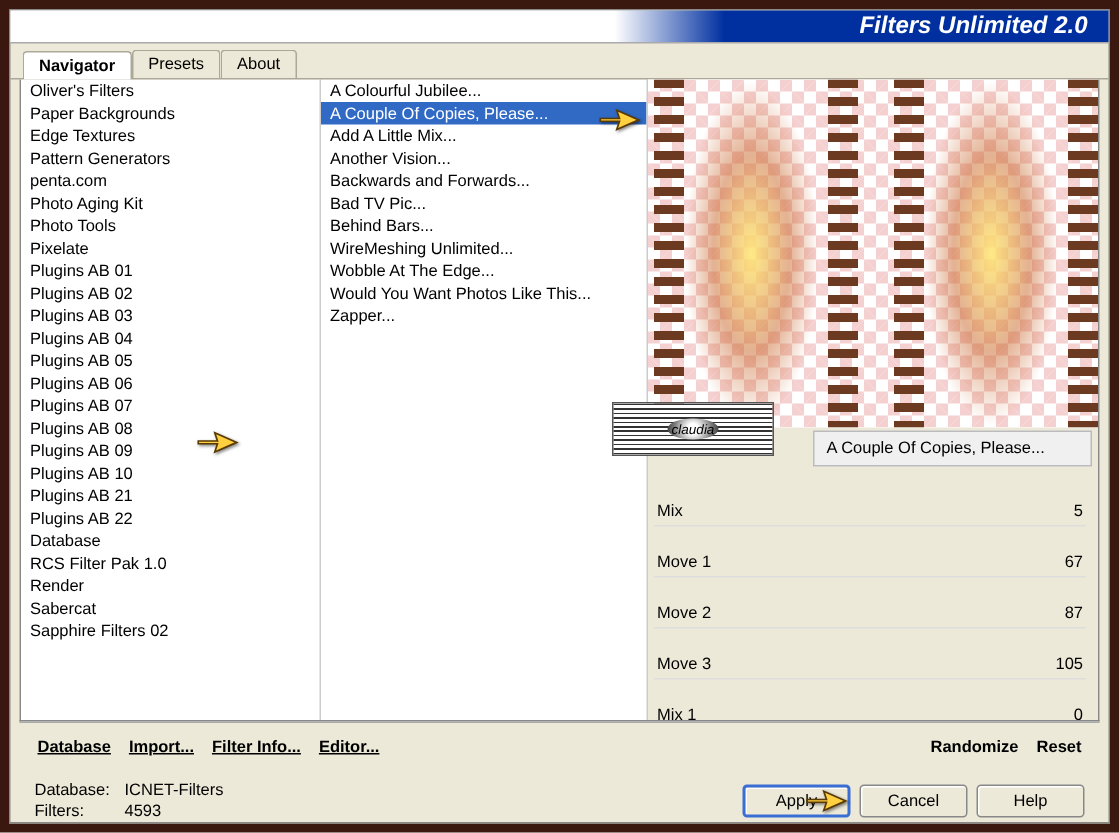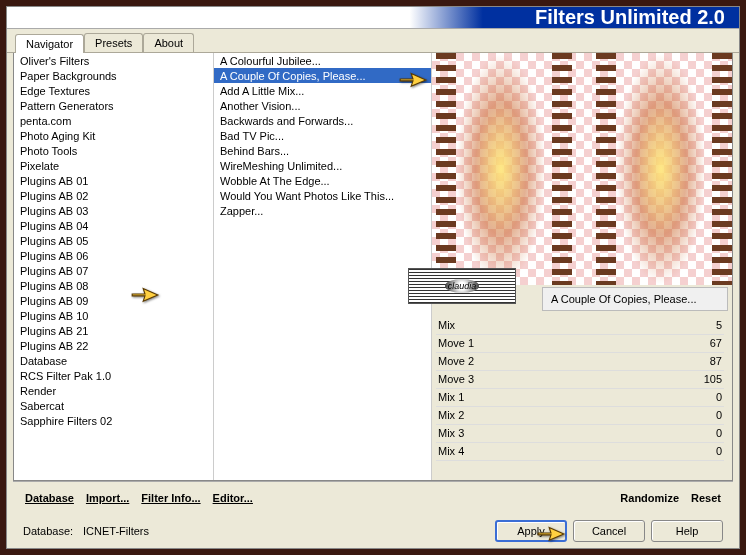--- a/index.html
+++ b/index.html
@@ -19,22 +19,23 @@
     border: 1px solid #888;
   }
   .titlebar {
     height: 22px;
     background: linear-gradient(to right, #fff 0%, #fff 55%, #0030a0 65%, #0030a0 100%);
     display: flex;
     justify-content: flex-end;
     align-items: center;
     padding-right: 14px;
     color: #fff;
+    font-style: italic;
     font-weight: bold;
-    font-size: 20px;
+    font-size: 16px;
     border-bottom: 1px solid #aaa;
   }
   .tabs {
     display: flex;
     padding: 4px 4px 0 8px;
     border-bottom: 1px solid #aca899;
     position: relative;
     top: 0;
   }
   .tab {
@@ -44,21 +45,21 @@
     border-radius: 3px 3px 0 0;
     background: #ece9d8;
     margin-right: 0;
     font-size: 11px;
     cursor: pointer;
   }
   .tab.active {
     background: #fff;
     position: relative;
     top: 1px;
-    font-weight: normal;
+    font-weight: bold;
   }
   .content {
     display: flex;
     height: 428px;
     background: #fff;
     margin: 0 6px;
     border: 1px solid #888;
     border-top: none;
   }
   .list-pane {
@@ -142,20 +143,21 @@
     padding: 2px 8px 0 4px;
     overflow: hidden;
   }
   .param-row {
     display: flex;
     justify-content: space-between;
     padding: 1px 2px;
     font-size: 11px;
     border-bottom: 1px solid #ddd;
     line-height: 15px;
+    margin-top: 16px;
   }
   .btnbar {
     display: flex;
     padding: 6px 10px;
     gap: 8px;
     border-top: 1px solid #aaa;
     margin: 0 6px;
     font-size: 11px;
     text-align: right;
   }
@@ -315,20 +317,21 @@
     <span class="linkbtn">Filter Info...</span>
     <span class="linkbtn">Editor...</span>
     <span class="sp"></span>
     <span class="linkbtn plain">Randomize</span>
     <span class="linkbtn plain">Reset</span>
   </div>
 
   <div class="footer">
     <div class="info">
       <div><span>Database:</span><span>ICNET-Filters</span></div>
+      <div><span>Filters:</span><span>4593</span></div>
     </div>
     <button class="winbtn primary">Apply</button>
     <button class="winbtn">Cancel</button>
     <button class="winbtn">Help</button>
   </div>
 
 </div>
 
 <div class="logo-badge">
   <div class="circle">claudia</div>

